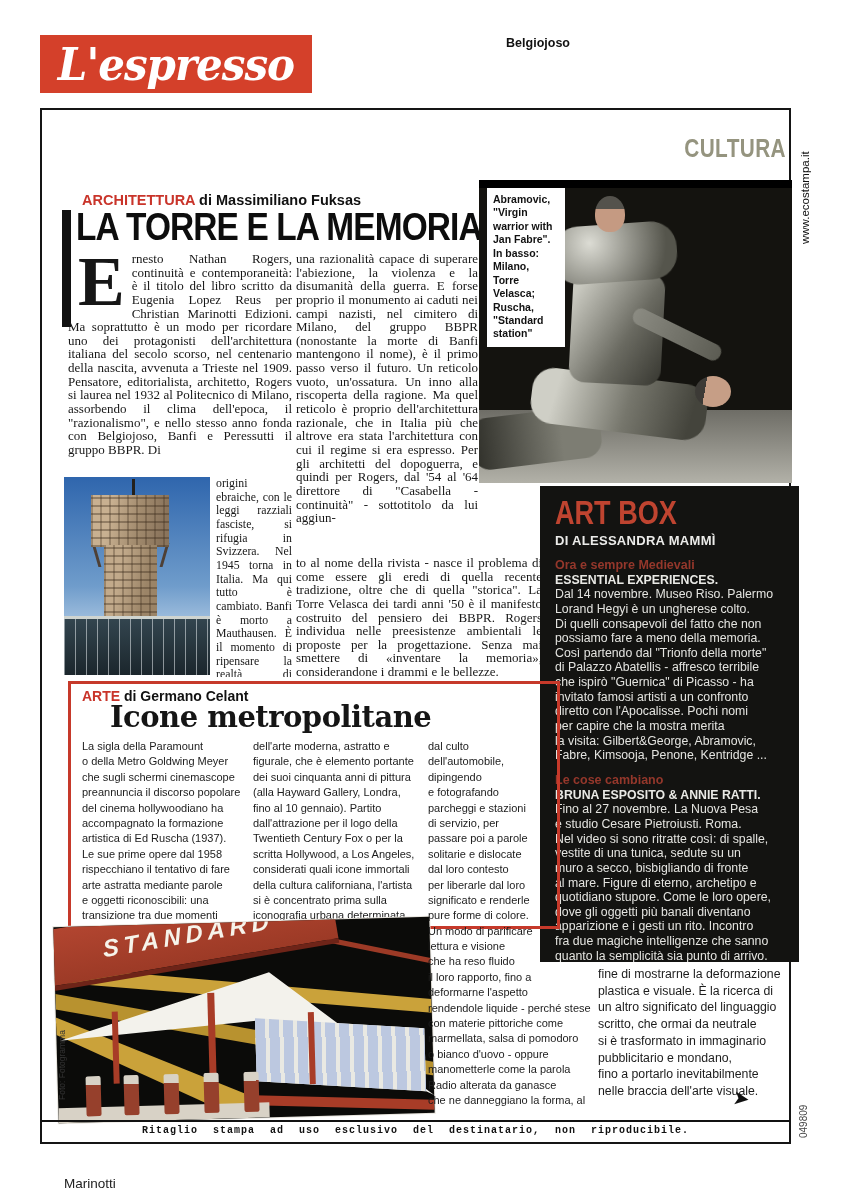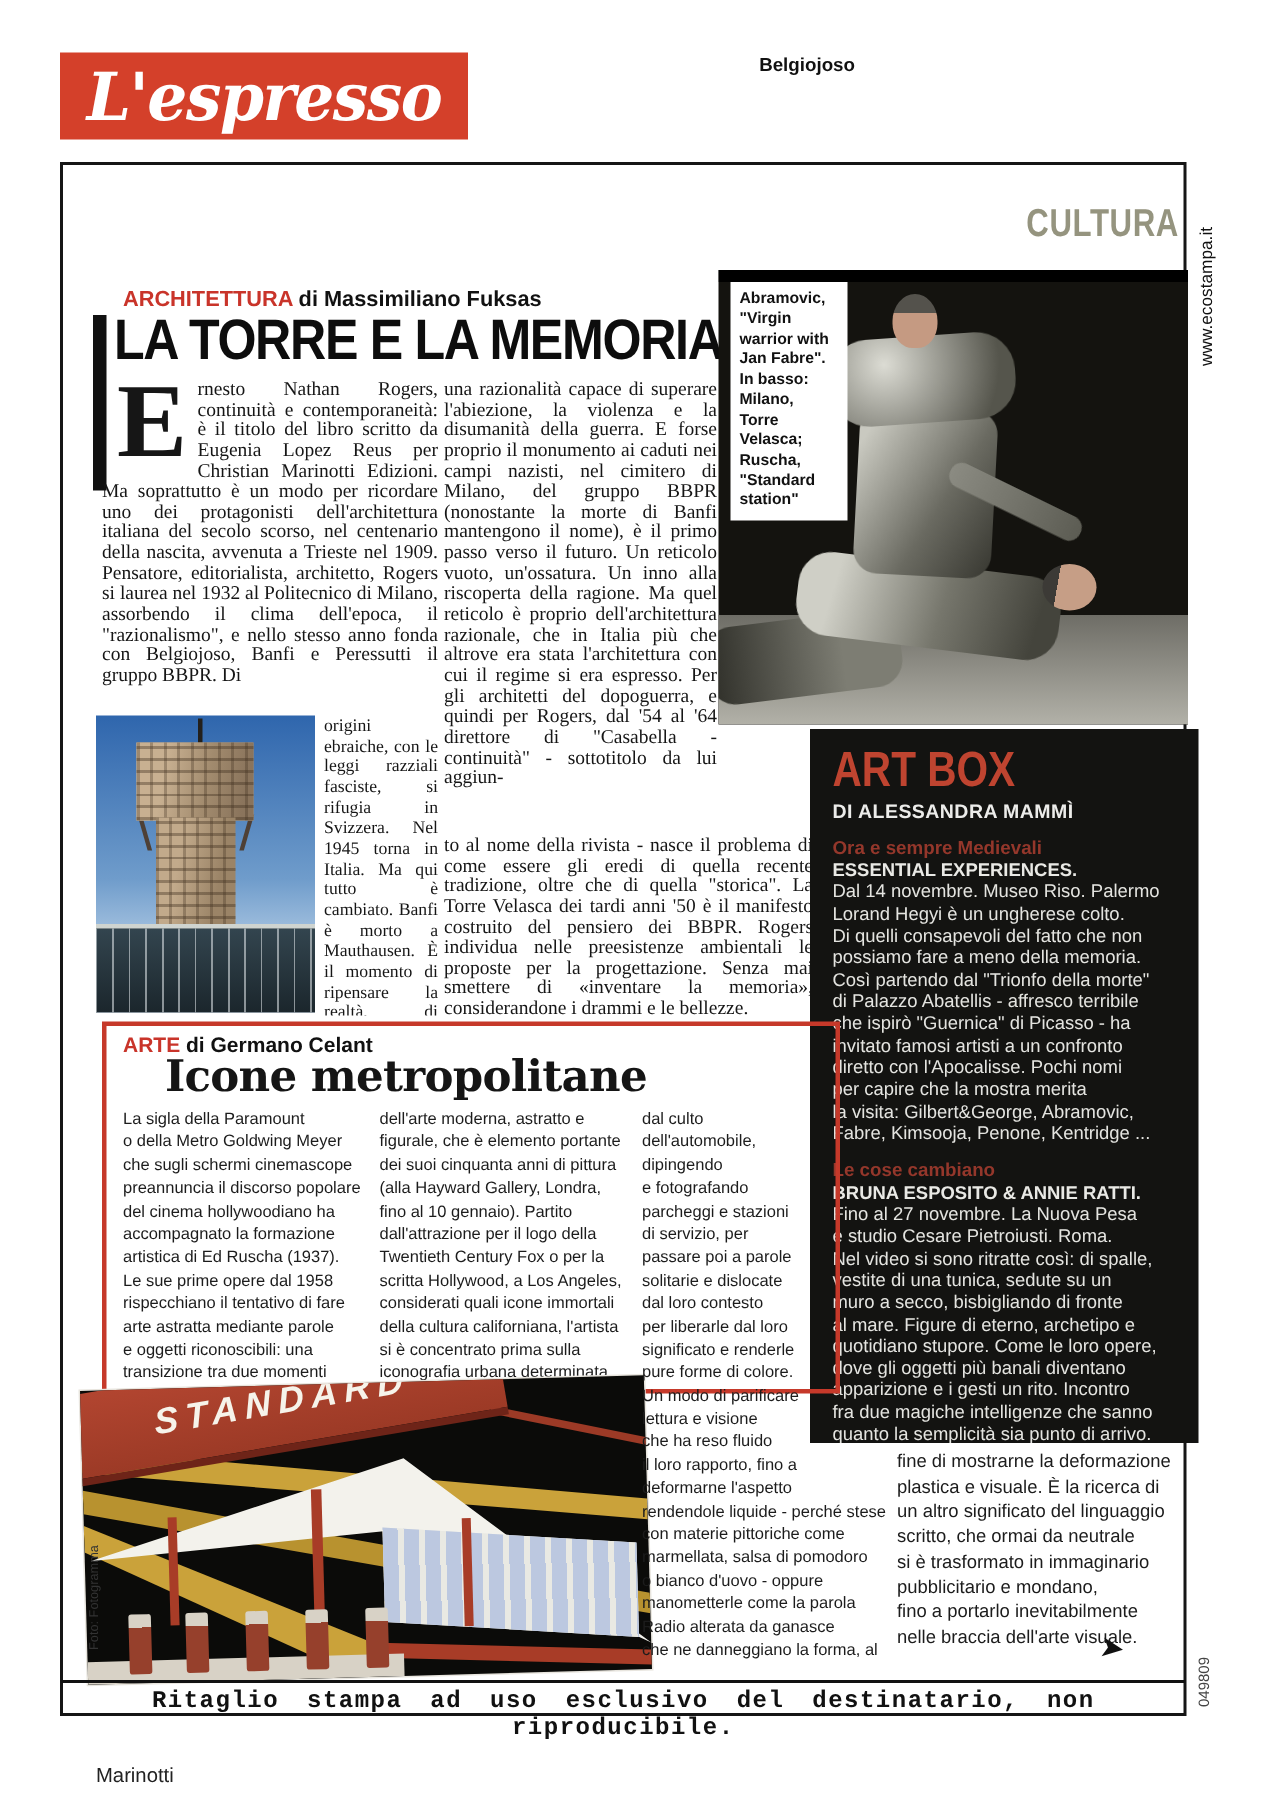--- a/index.html
+++ b/index.html
@@ -130,21 +130,21 @@
   .std-sign{left:-12px;top:4px;width:296px;height:56px;background:linear-gradient(180deg,#b24530,#9c3a26);
             transform:rotate(-8deg);transform-origin:0 50%;display:flex;align-items:center;
             justify-content:center;border-bottom:5px solid #6e2418;}
   .std-sign span{color:#f6f3ea;font-weight:bold;font-style:italic;font-size:24px;
                  letter-spacing:5px;transform:skewX(-4deg);}
   .std-signtail{left:272px;top:30px;width:110px;height:5px;background:#9c3a26;transform:rotate(13deg);}
 
   
   .ritline{left:41px;top:1120px;width:749px;height:2px;background:#111;z-index:7;}
   .ritaglio{left:40px;top:1125px;width:751px;text-align:center;z-index:7;
-            font-family:"Liberation Mono",monospace;font-weight:bold;font-size:16px;
+            font-family:"Liberation Mono",monospace;font-weight:bold;font-size:10px;
             letter-spacing:1px;word-spacing:8px;color:#111;}
   .client{left:64px;top:1176px;font-size:13.5px;color:#222;}
 </style>
 </head>
 <body>
 
 <div id="page">
 
   <div class="abs logo-box">
     <span class="logo-text">L'espresso</span>

